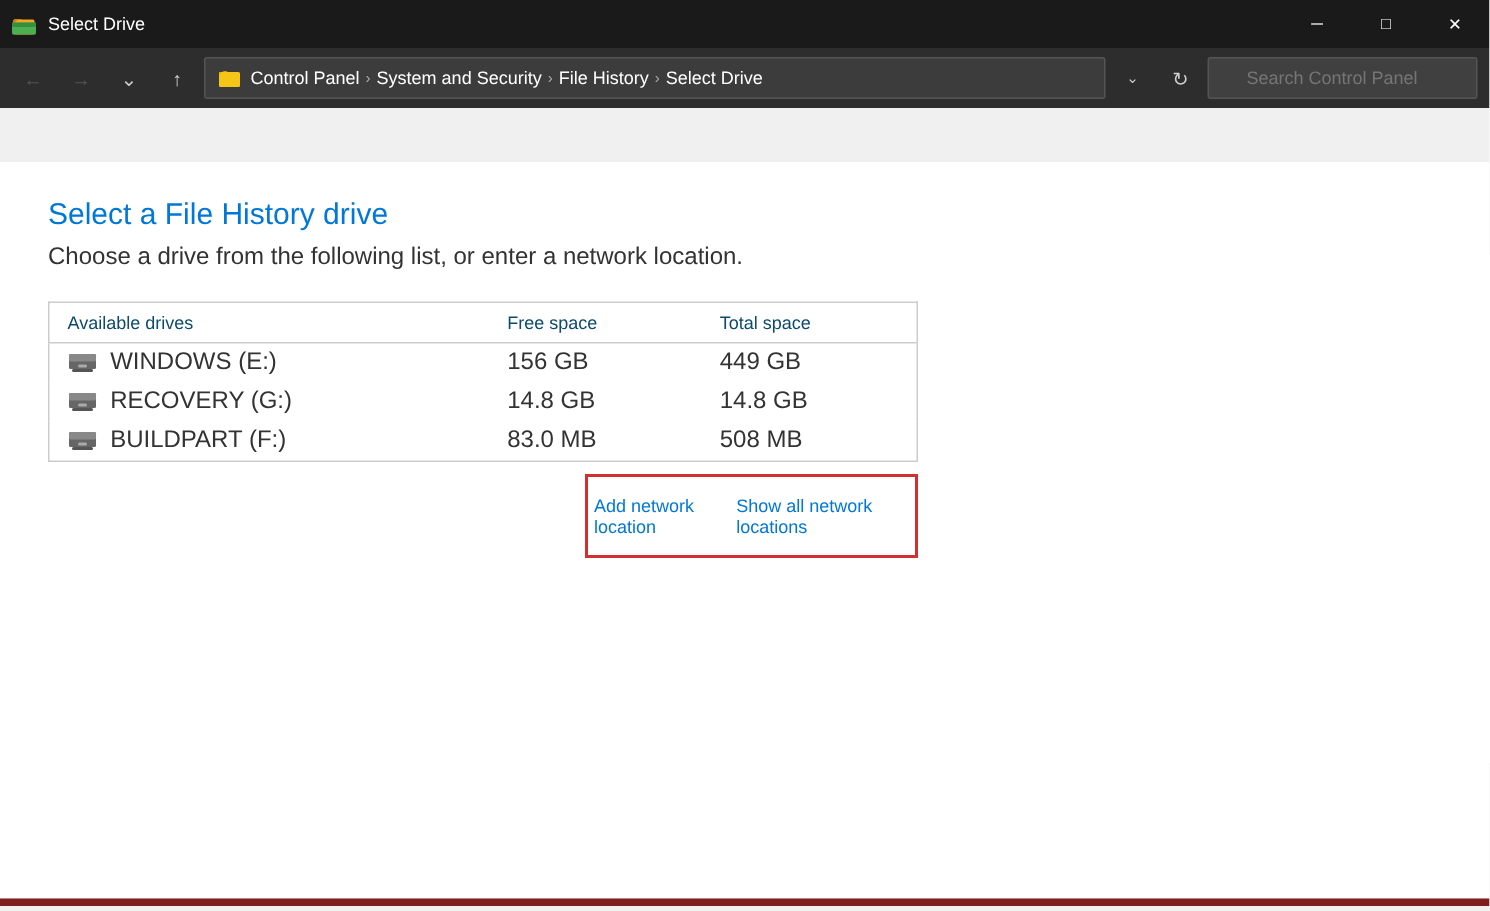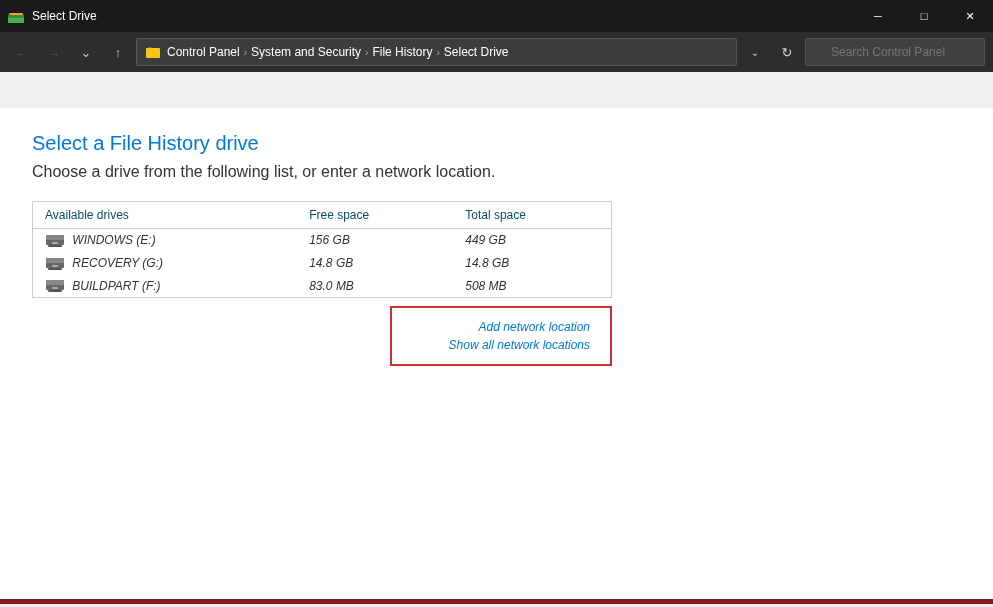--- a/index.html
+++ b/index.html
@@ -184,39 +184,36 @@
       text-align: left;
       padding: 6px 12px;
       font-weight: normal;
       color: #0c4a6e;
       border-bottom: 1px solid #ccc;
       background: #fff;
       font-size: 12px;
     }
     .drives-table td {
       padding: 4px 12px;
-      font-size: 12px;
+      font-size: 16px;
       color: #333;
-      font-style: italic;
     }
     .drives-table tr:not(:last-child) td {
       border-bottom: none;
     }
 
     .network-box {
       width: 222px;
       margin-left: 358px;
       margin-top: 8px;
       border: 2px solid #d32f2f;
-      padding: 12px 20px;
-      display: flex;
-      flex-direction: column;
+      padding: 12px 4px;
+      display: flex;
       align-items: flex-end;
       gap: 4px;
-      font-style: italic;
     }
     .network-link {
       color: #0078d7;
       cursor: pointer;
       font-size: 12px;
       text-decoration: none;
     }
 
     
     .bottom-bar {

